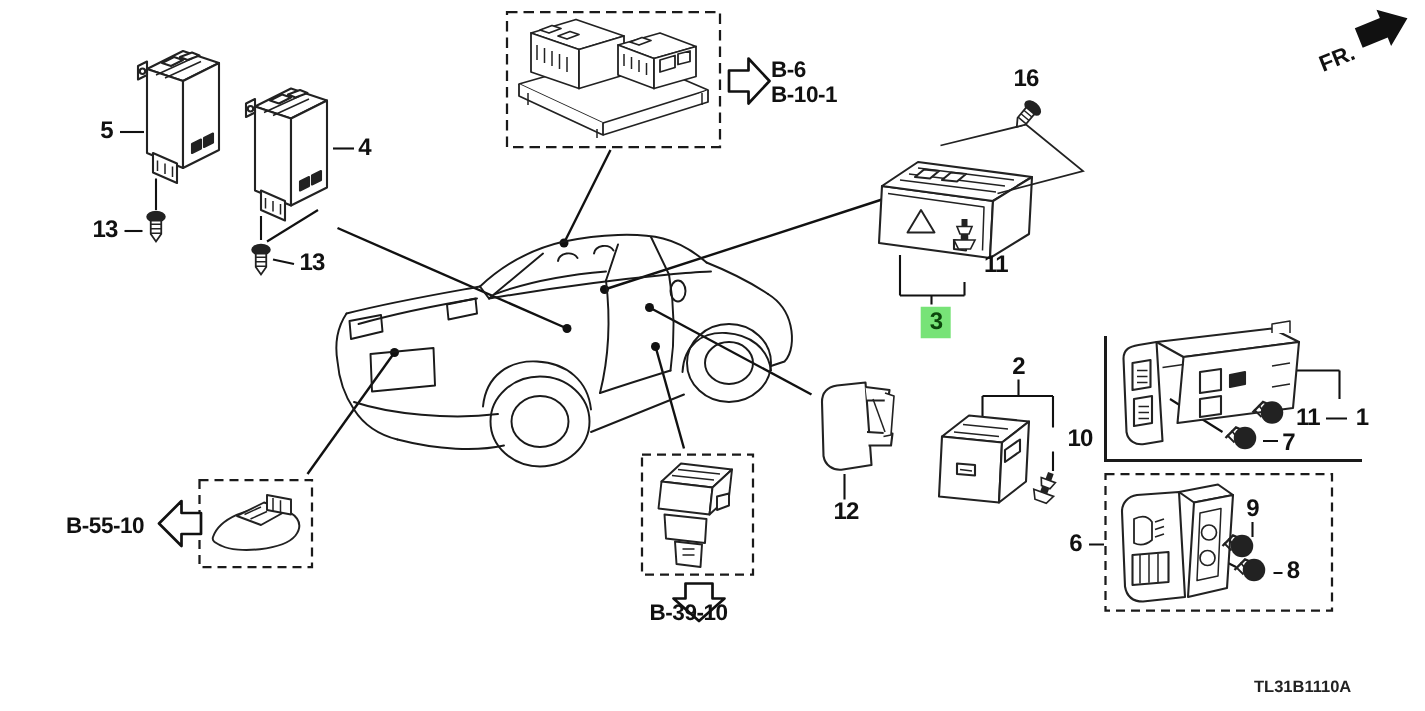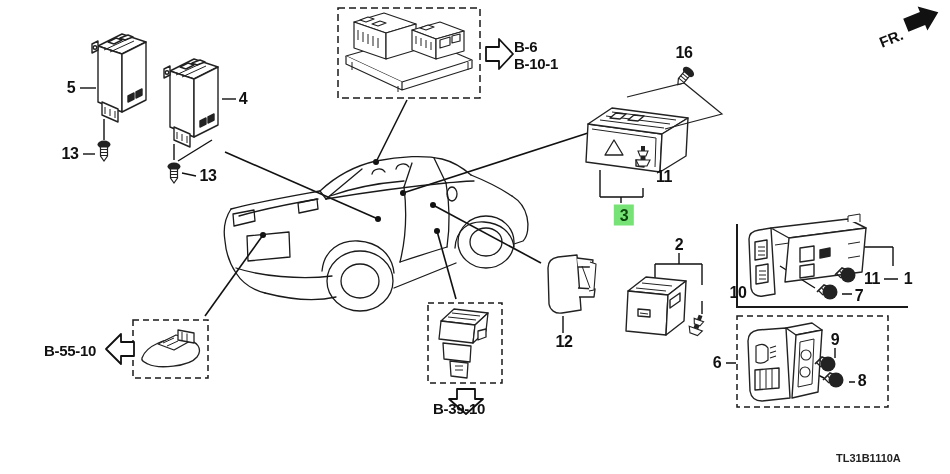--- a/index.html
+++ b/index.html
@@ -261,21 +261,21 @@
 </svg>
 
 <div class="plabel" style="left:71px;top:88px">5</div>
 <div class="plabel" style="left:70px;top:154px">13</div>
 <div class="plabel" style="left:243px;top:99px">4</div>
 <div class="plabel" style="left:208px;top:176px">13</div>
 <div class="plabel" style="left:684px;top:53px">16</div>
 <div class="plabel" style="left:664px;top:177px">11</div>
 <div class="plabel hl" style="left:624px;top:215px">3</div>
 <div class="plabel" style="left:679px;top:245px">2</div>
-<div class="plabel" style="left:738px;top:293px">10</div>
+<div class="plabel" style="left:720px;top:293px">10</div>
 <div class="plabel" style="left:564px;top:342px">12</div>
 <div class="plabel" style="left:872px;top:279px">11</div>
 <div class="plabel" style="left:908px;top:279px">1</div>
 <div class="plabel" style="left:859px;top:296px">7</div>
 <div class="plabel" style="left:717px;top:363px">6</div>
 <div class="plabel" style="left:835px;top:340px">9</div>
 <div class="plabel" style="left:862px;top:381px">8</div>
 
 <div class="ref" style="left:514px;top:38px">B-6</div>
 <div class="ref" style="left:514px;top:55px">B-10-1</div>

